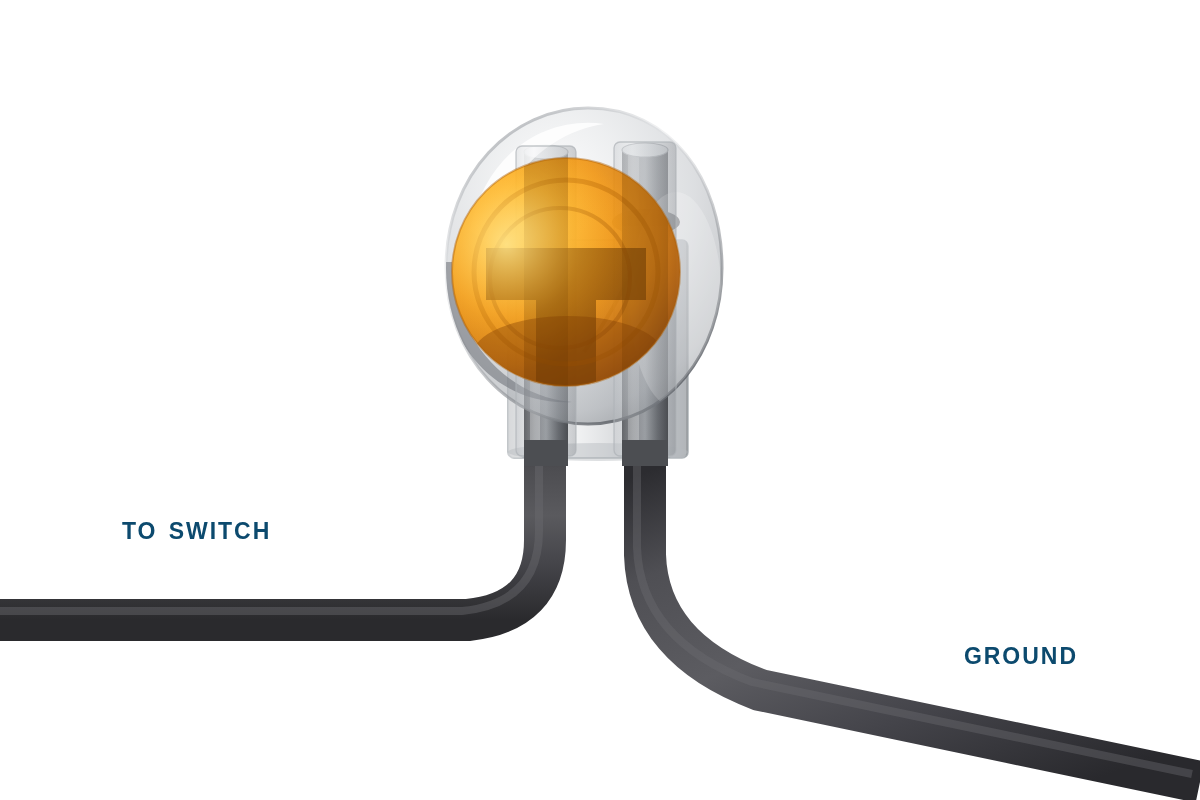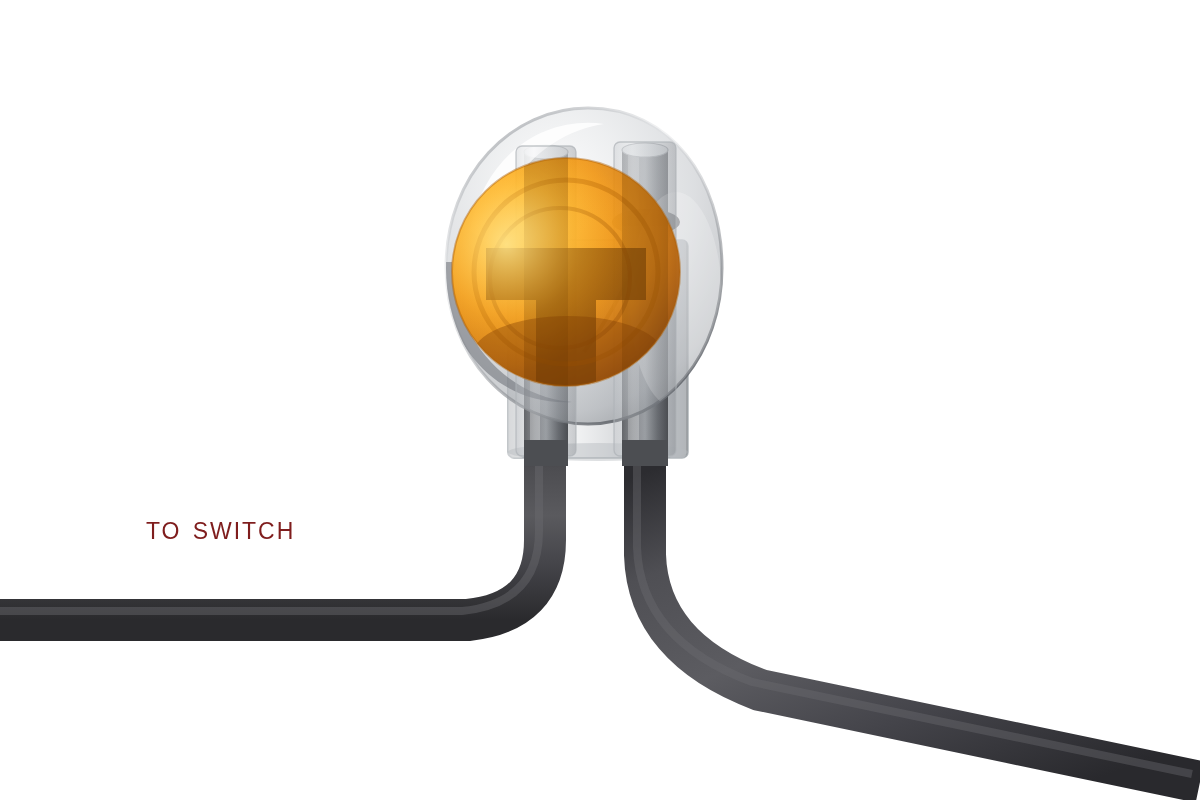--- a/index.html
+++ b/index.html
@@ -17,27 +17,26 @@
     font-family: "Liberation Sans", sans-serif;
   }
   #art {
     position: absolute;
     inset: 0;
     width: 1200px;
     height: 800px;
   }
   .caption {
     position: absolute;
-    color: #7f1d1d;
+    color: #0c4a6e;
     font-family: "Liberation Sans", sans-serif;
-    font-weight: 400;
+    font-weight: 700;
     letter-spacing: 0.06em;
     white-space: pre;
     line-height: 1.22;
-    margin-left: 24px;
     -webkit-font-smoothing: antialiased;
   }
   #caption-switch {
     left: 122px;
     top: 508px;
     font-size: 33px;
     font-variant: small-caps;
     text-transform: lowercase;
   }
   #caption-ground {
@@ -209,15 +208,16 @@
       </g>
 
       <rect x="524" y="440" width="44" height="26" fill="#4c4e52"></rect>
       <rect x="622" y="440" width="46" height="26" fill="#4c4e52"></rect>
     </g>
   </svg>
 
   <div class="caption" id="caption-switch">To Switch</div>
 
   <div class="caption" id="caption-ground">
+    <span class="cap-line">Ground</span>
   </div>
 
 </div>
 
 </body></html>

